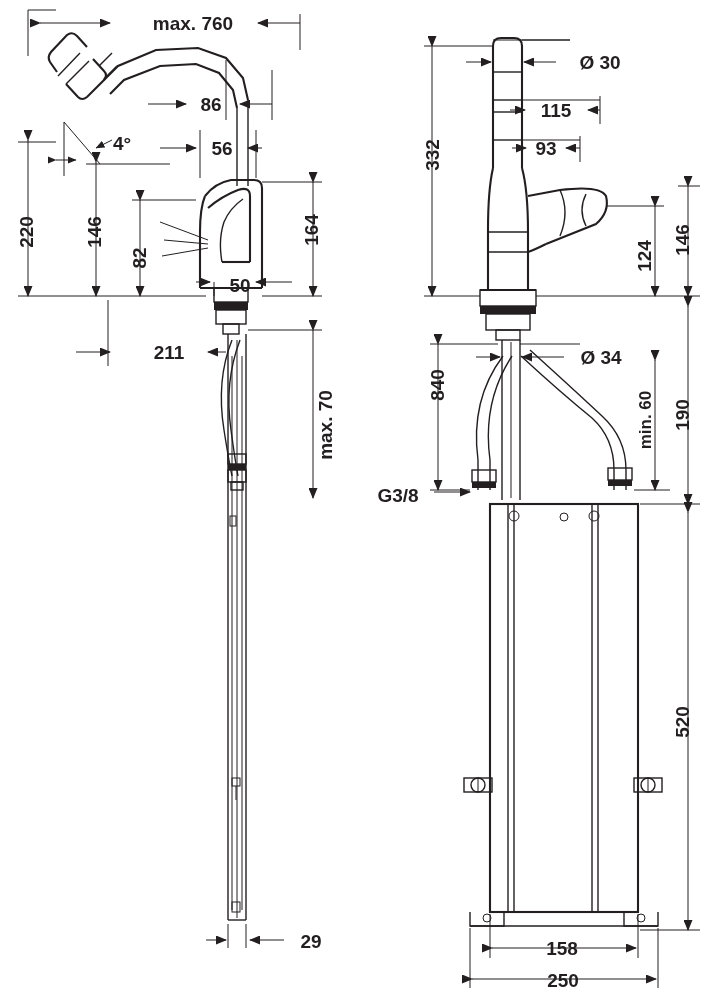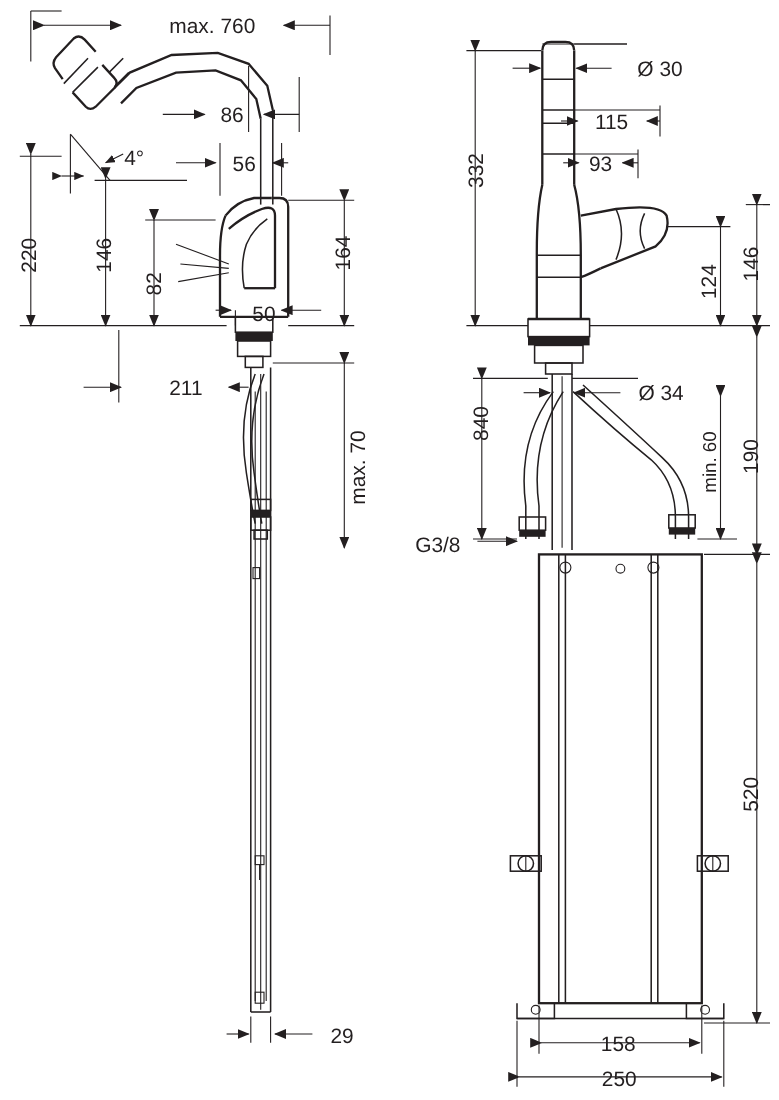--- a/index.html
+++ b/index.html
@@ -11,20 +11,21 @@
     width: 708px;
     height: 1000px;
     font-family: "Liberation Sans", sans-serif;
     color: #231f20;
     overflow: hidden;
   }
   #stage {
     position: relative;
     width: 708px;
     height: 800px;
+    font-weight: bold;
   }
   svg.drawing {
     position: absolute;
     left: 0;
     top: 0;
     width: 708px;
     height: 1000px;
   }
   .dimtext {
     font-family: "Liberation Sans", sans-serif;

